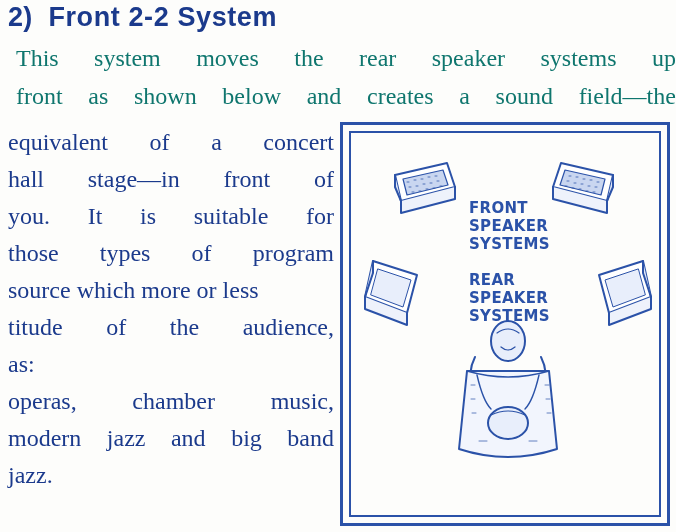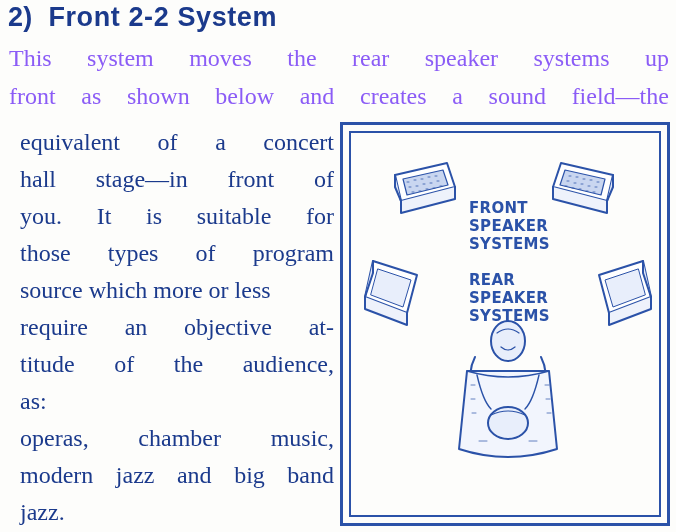--- a/index.html
+++ b/index.html
@@ -35,25 +35,25 @@
     margin-right: 16px;
   }
   .heading .ttl {
     display: inline-block;
     letter-spacing: 0.6px;
   }
 
   
   .fullline {
     position: absolute;
-    left: 9px;
+    left: 16px;
     width: 660px;
     font-size: 24px;
     line-height: 1.0;
-    color: #8b5cf6;
+    color: #0f766e;
     display: flex;
     white-space: nowrap;
   }
   .fullline.justify {
     justify-content: space-between;
   }
   .fullline > span { display: inline-block; }
 
   #line1 { top: 46px; }
   #line2 { top: 84px; }
@@ -67,21 +67,21 @@
   }
   .lcline {
     height: 37px;
     font-size: 24px;
     line-height: 37px;
     display: flex;
     white-space: nowrap;
     color: #1b3a8c;
   }
   .lcline.justify { justify-content: space-between; }
-  .lcline > span { display: inline-block; margin-left: 12px; }
+  .lcline > span { display: inline-block; }
 
   
   .figure {
     position: absolute;
     left: 340px;
     top: 122px;
     width: 330px;
     height: 404px;
     background: #fdfdfb;
     border: 3px solid #2b52a8;
@@ -173,26 +173,20 @@
       <span>those</span>
       <span>types</span>
       <span>of</span>
       <span>program</span>
     </div>
 
     <div class="lcline">
       <span>source which more or less</span>
     </div>
 
-    <div class="lcline justify">
-      <span>require</span>
-      <span>an</span>
-      <span>objective</span>
-      <span>at-</span>
-    </div>
 
     <div class="lcline justify">
       <span>titude</span>
       <span>of</span>
       <span>the</span>
       <span>audience,</span>
     </div>
 
     <div class="lcline justify">
       <span>as:</span>

